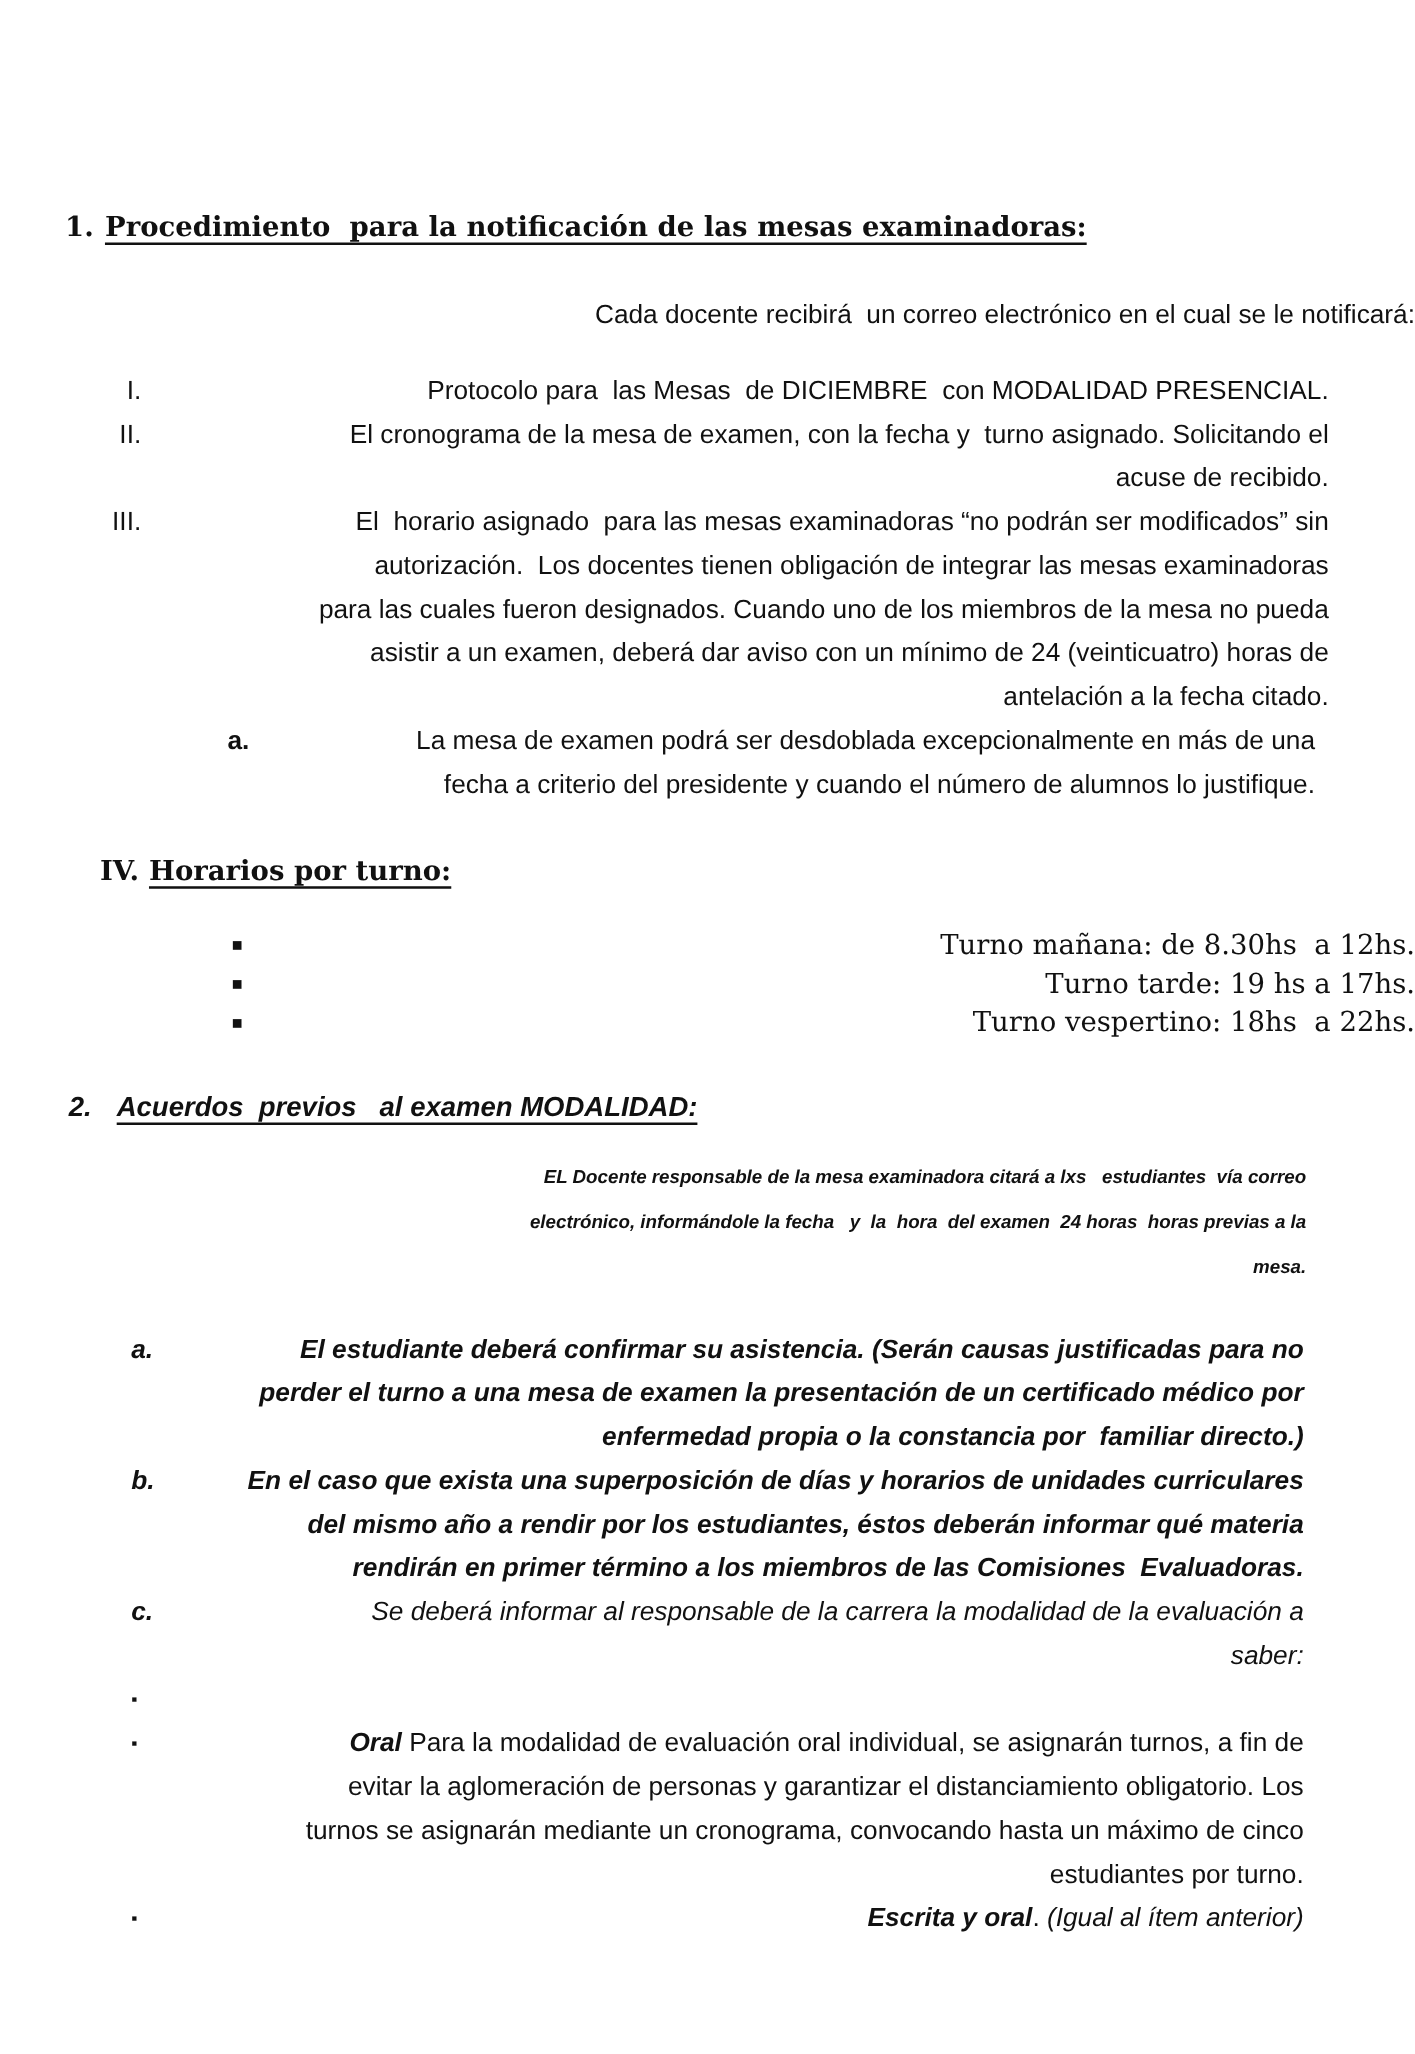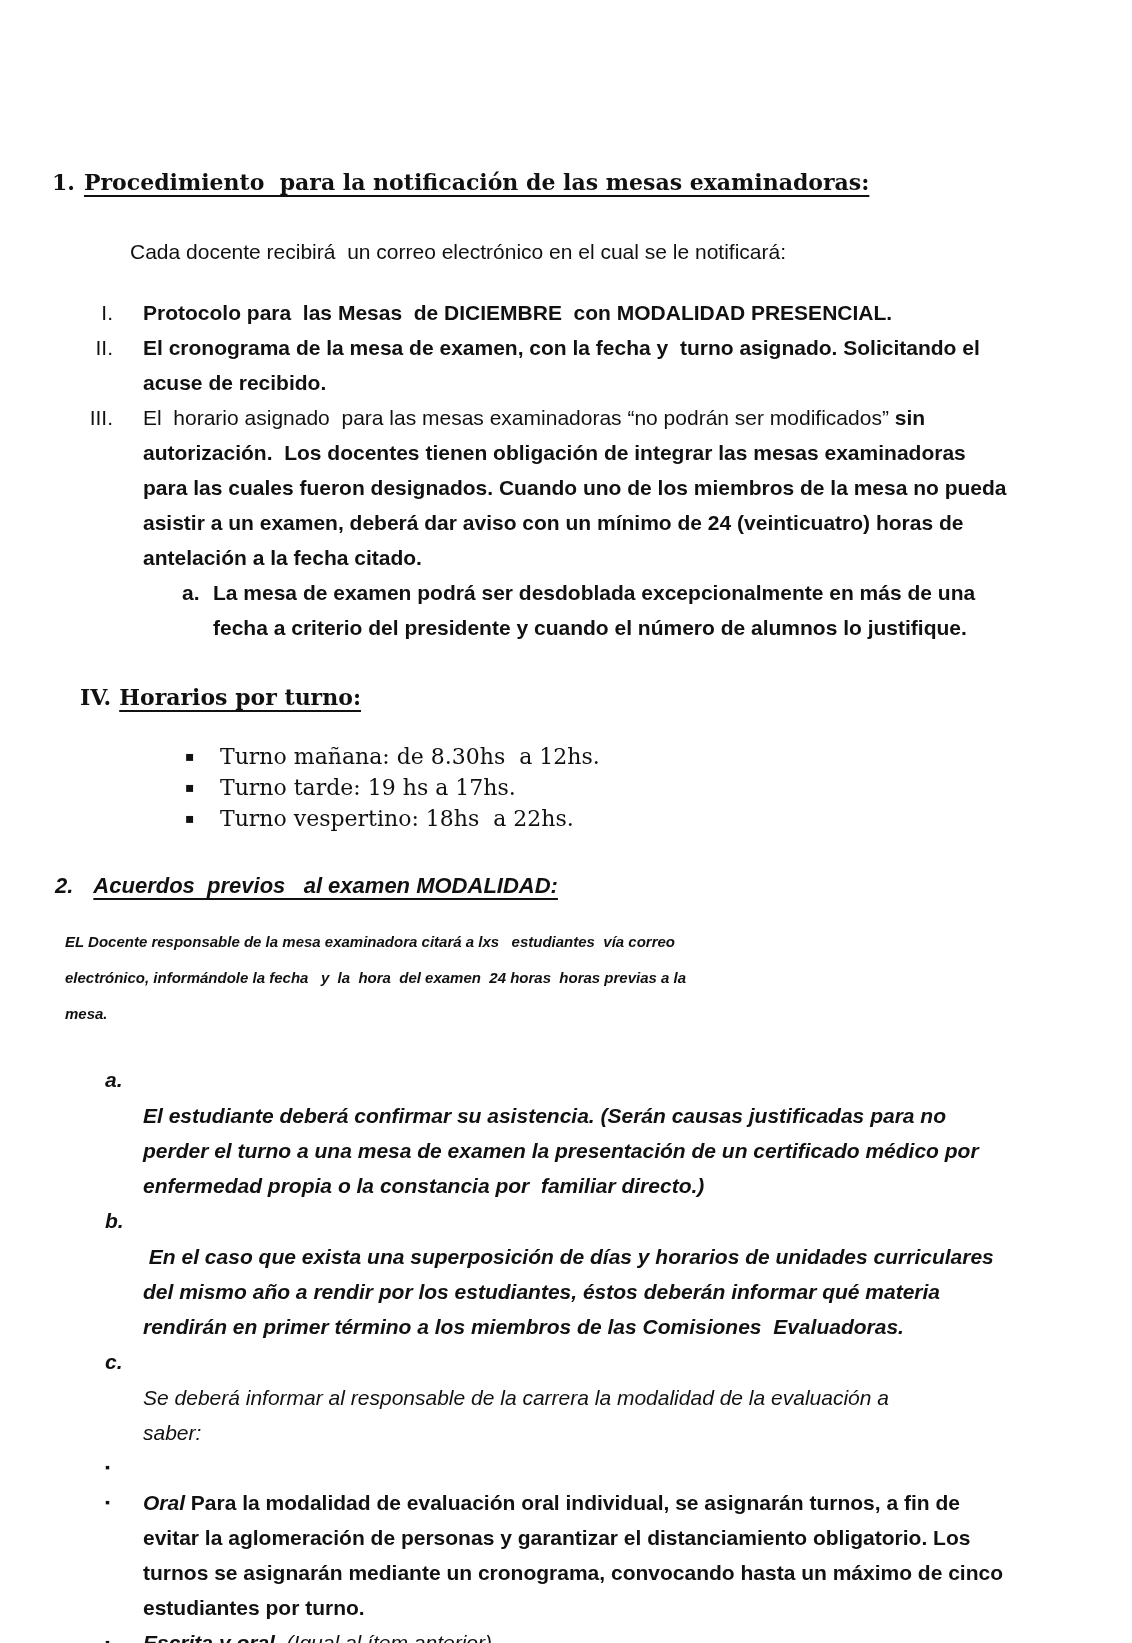--- a/index.html
+++ b/index.html
@@ -5,21 +5,21 @@
   html,body { margin:0; padding:0; background:#ffffff; }
   .page {
     position:relative;
     width:1132px; height:1643px;
     background:#ffffff;
     color:#111111;
     overflow:hidden;
   }
   .serif { font-family:"DejaVu Serif", serif; }
   .sans  { font-family:"Liberation Sans", sans-serif; }
-  .pre   { white-space:pre-wrap; }
+  .pre   { white-space:pre-wrap;text-align:right; }
 
   
   .h1 { display:flex; align-items:baseline; gap:9px;
         margin:168px 0 0 52px; font-size:22px; font-weight:bold; line-height:28px; }
   .u  { text-decoration-line:underline; text-decoration-thickness:2px; text-underline-offset:5px; }
 
   
   .intro { margin:38px 0 0 130px; font-size:21px; line-height:35px; }
   p { margin:0; }
 
@@ -48,29 +48,29 @@
            margin:38px 0 0 55px; font-size:22px; font-weight:bold; font-style:italic; line-height:28px; }
 
   
   .pdoc { margin:24px 0 0 65px; font-size:15px; font-weight:bold; font-style:italic;
           line-height:36px; max-width:980px; }
 
   
   .letters { margin:30px 0 0 105px; font-size:21px; line-height:35px; }
   .letters .row { display:grid; grid-template-columns:38px 1fr; }
   .llabel { font-weight:bold; font-style:italic; }
-  .letters .ltext { max-width:900px;margin-top:36px; }
+  .letters .ltext { max-width:900px; }
 
   
   .bullets2 { margin:0 0 0 105px; font-size:21px; line-height:35px; }
   .bullets2 .row { display:grid; grid-template-columns:38px 1fr; }
   .bullets2 .btext { max-width:900px; }
 
   
-  .run-r  { font-weight:bold; font-style:normal;margin-top:11px; }
+  .run-r  { font-weight:normal; font-style:normal;margin-top:11px; }
   .run-b  { font-weight:normal;   font-style:normal; }
   .run-i  { font-weight:normal; font-style:italic; }
   .run-bi { font-weight:bold;   font-style:italic; }
 </style>
 </head>
 <body>
 
 <div class="page">
 
   <div class="h1 serif">

